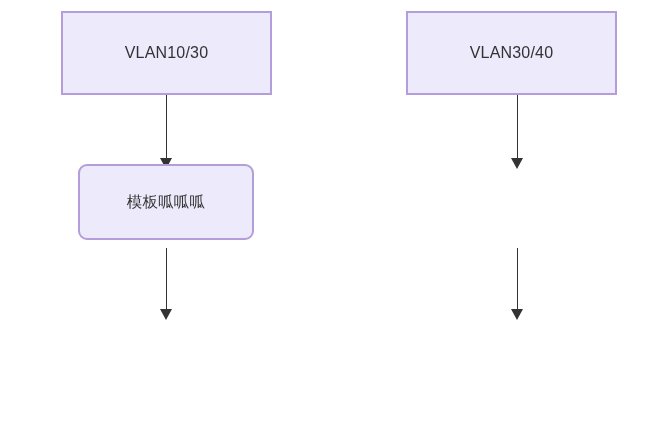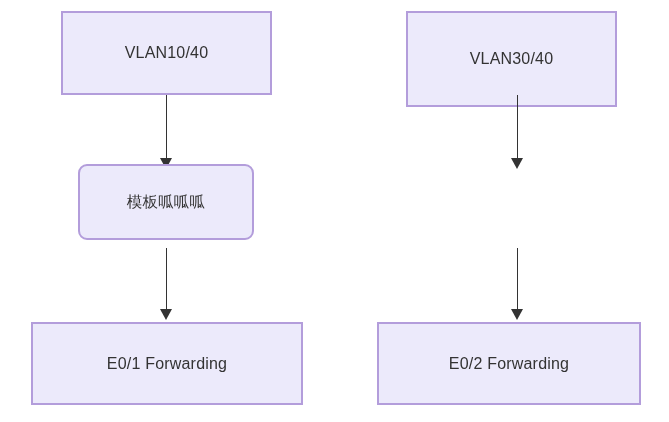--- a/index.html
+++ b/index.html
@@ -38,21 +38,21 @@
     font-family: "DejaVu Sans", "Liberation Sans", sans-serif;
     font-size: 15.5px;
   }
 
   
   .n-l-top    { left: 61px;  top: 11px;  width: 211px; height: 84px; }
   .n-l-mid    { left: 78px;  top: 164px; width: 176px; height: 76px; }
   .n-l-bottom { left: 31px;  top: 322px; width: 272px; height: 83px; }
 
   
-  .n-r-top    { left: 406px; top: 11px;  width: 211px; height: 96px; }
+  .n-r-top    { left: 406px; top: 11px;  width: 211px; height: 84px; }
   .n-r-mid    { left: 430px; top: 172px; width: 176px; height: 76px; }
   .n-r-bottom { left: 377px; top: 322px; width: 264px; height: 83px; }
 
   
   .edge {
     position: absolute;
     width: 0;
     border-left: 1.6px solid #333333;
   }
   .arrowhead {
@@ -74,36 +74,34 @@
   .e-r-1 { left: 517px; top: 95px;  height: 65px; }
   .a-r-1 { left: 511px; top: 158px; }
   .e-r-2 { left: 517px; top: 248px; height: 63px; }
   .a-r-2 { left: 511px; top: 309px; }
 </style>
 </head>
 <body>
 
 <div id="diagram-canvas">
 
-  <div class="node n-l-top">VLAN10/40</div>
+  <div class="node n-l-top">VLAN10/30</div>
 
   <div class="edge e-l-1"></div>
   <div class="arrowhead a-l-1"></div>
 
   <div class="node rounded cjk n-l-mid">模板呱呱呱</div>
 
   <div class="edge e-l-2"></div>
   <div class="arrowhead a-l-2"></div>
 
-  <div class="node n-l-bottom">E0/1 Forwarding</div>
 
   <div class="node n-r-top">VLAN30/40</div>
 
   <div class="edge e-r-1"></div>
   <div class="arrowhead a-r-1"></div>
 
 
   <div class="edge e-r-2"></div>
   <div class="arrowhead a-r-2"></div>
 
-  <div class="node n-r-bottom">E0/2 Forwarding</div>
 
 </div>
 
 </body></html>

